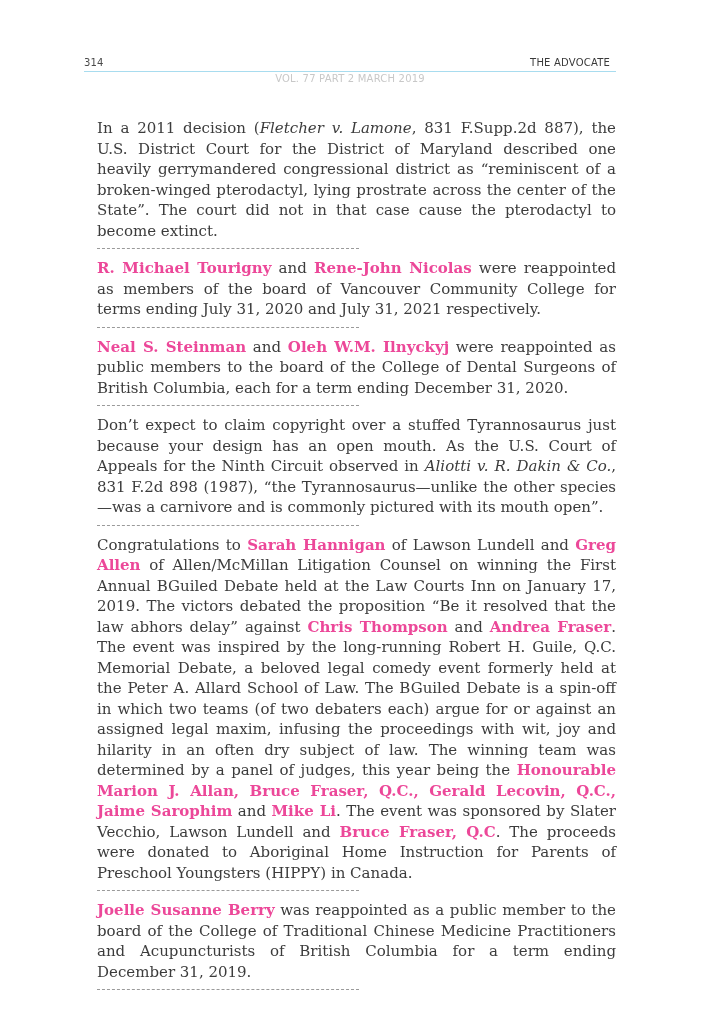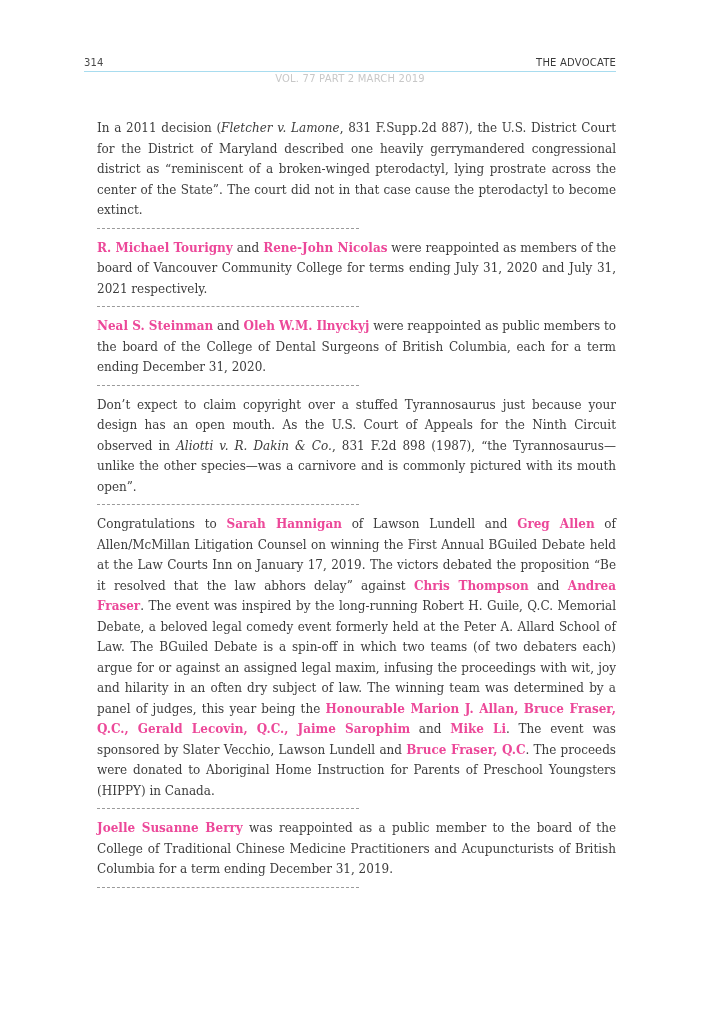--- a/index.html
+++ b/index.html
@@ -33,40 +33,40 @@
       position: absolute;
       left: 0;
       right: 0;
       top: 0;
       text-align: center;
       color: #c8c8c8;
       margin-top: 16px;
     }
     .page-header .journal {
       position: absolute;
-      right: 0;
+      right: 6px;
       top: 0;
       color: #3a3a3a;
       text-align: center;
     }
     .header-rule {
       position: absolute;
       left: 84px;
       top: 71px;
       width: 532px;
       height: 0;
       border-top: 1.5px solid #a8dcef;
     }
     .body-text {
       position: absolute;
       left: 97px;
       top: 118px;
       width: 519px;
       font-family: "DejaVu Serif", serif;
-      font-size: 12px;
+      font-size: 15px;
       line-height: 20.5px;
       color: #3c3c3c;
       text-align: justify;
       hyphens: manual;
     }
     .item {
       margin: 0;
     }
     .item b {
       font-weight: bold;

